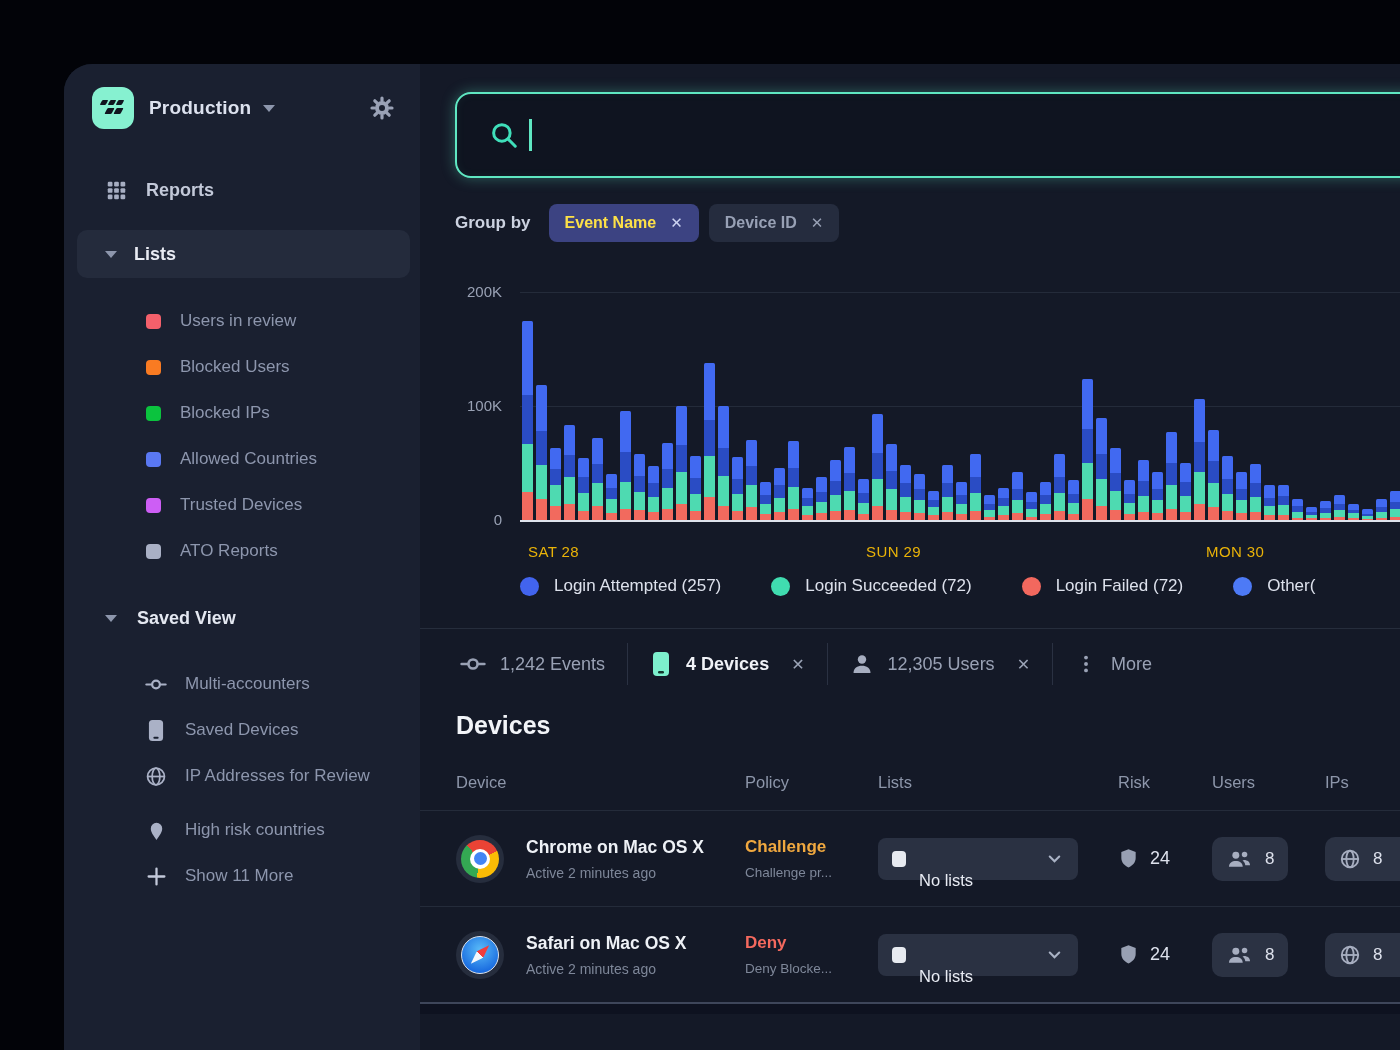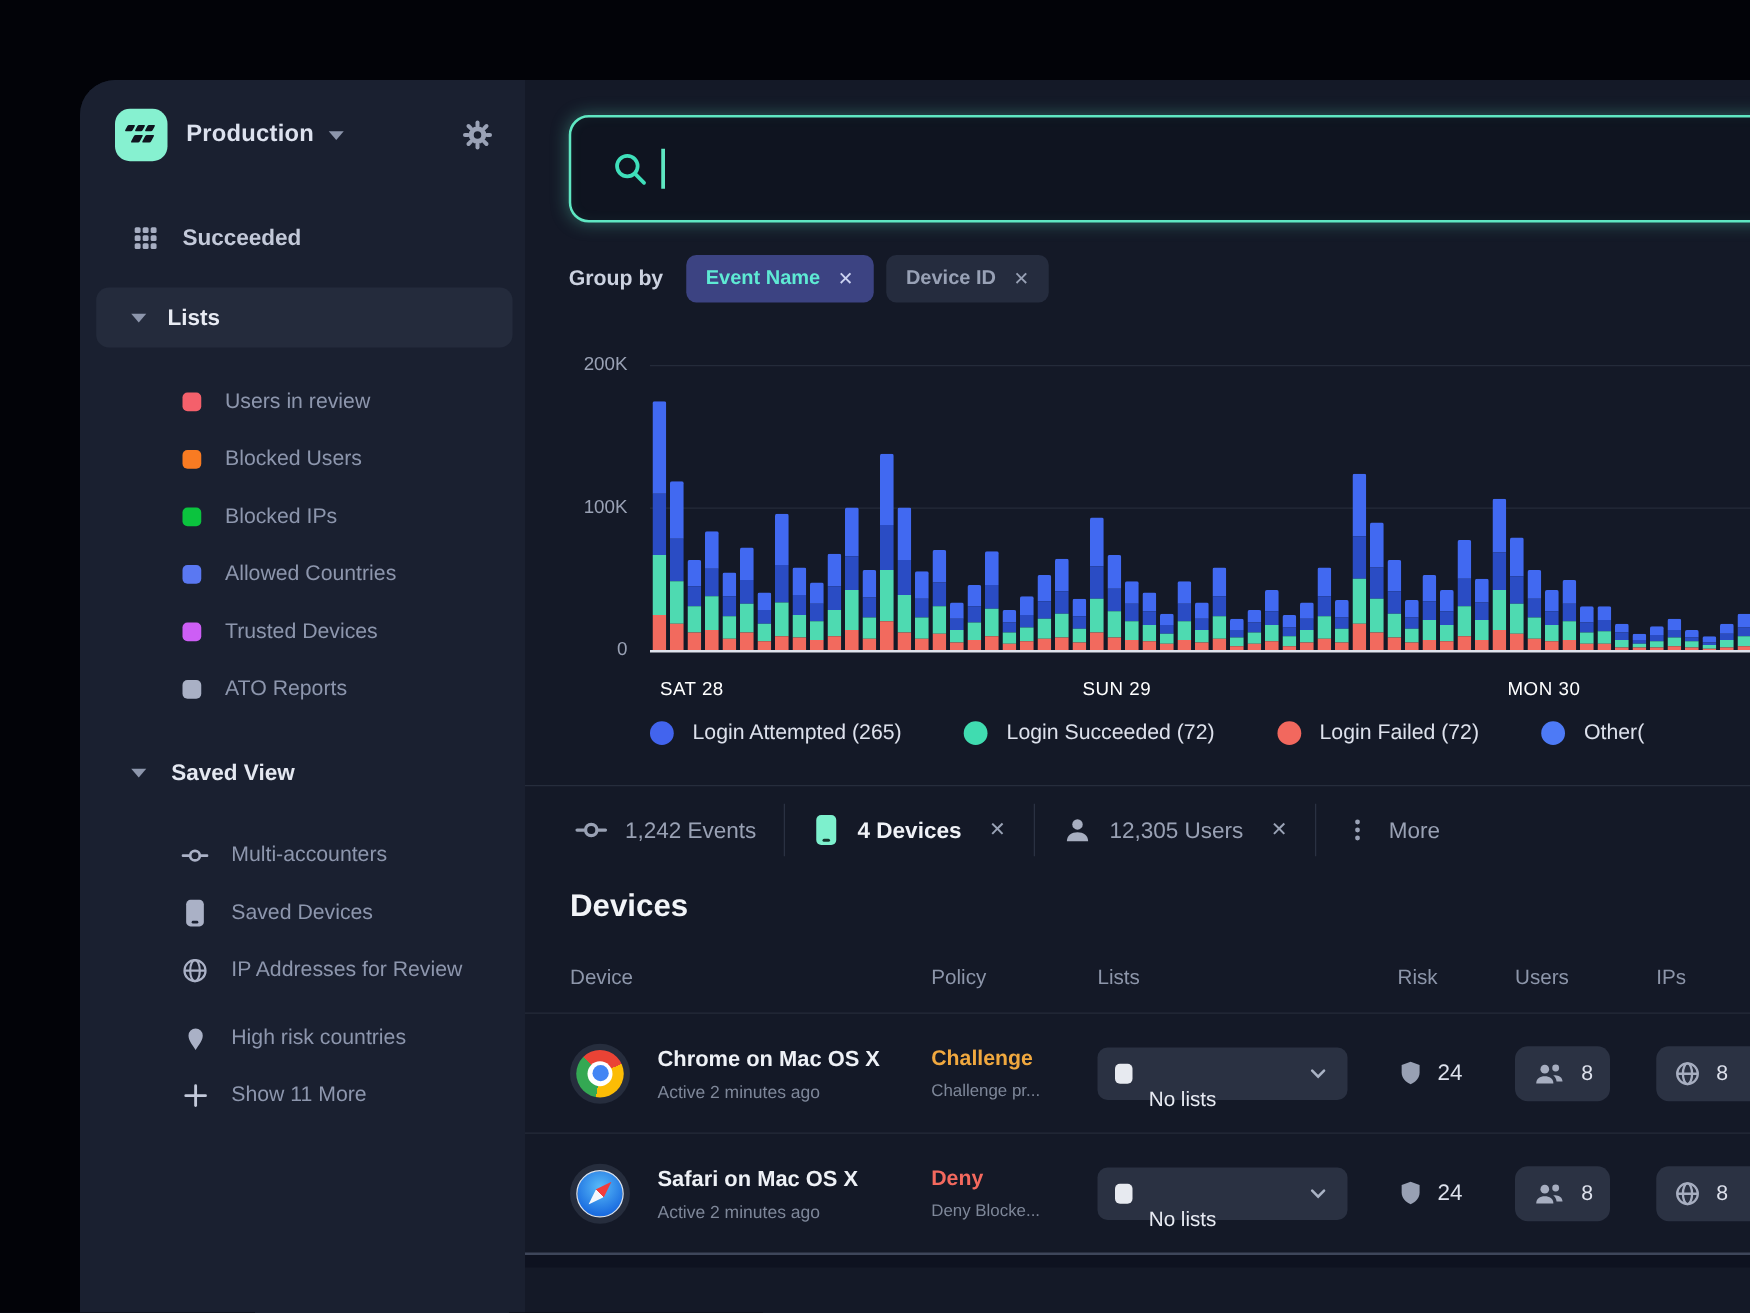--- a/index.html
+++ b/index.html
@@ -46,36 +46,36 @@
     box-shadow:0 0 14px rgba(95,231,194,.35), inset 0 0 10px rgba(95,231,194,.06); }
   .search-text { margin-left:22px; font-size:24px; color:#f2f4f9; font-weight:500; letter-spacing:.2px; }
   .cursor { margin-left:10px; width:3px; height:32px; background:#5fe7c2; }
 
   .groupby { display:flex; align-items:center; margin:26px 0 0 35px; height:38px; }
   .groupby-label { font-size:17px; color:#ccd2e0; font-weight:600; margin-right:18px; }
   .chip { display:flex; align-items:center; height:38px; border-radius:8px; padding:0 16px;
     margin-right:10px; cursor:pointer; }
   .chip .t { font-size:16px; font-weight:600; }
   .chip .x { margin-left:14px; font-size:15px; }
-  .chip.active { background:#3c4382; } .chip.active .t { color:#5eead4; } .chip.active .x { color:#cdd4f2; }
+  .chip.active { background:#3c4382; } .chip.active .t { color:#fde047; } .chip.active .x { color:#cdd4f2; }
   .chip.plain { background:#252c3e; } .chip.plain .t { color:#98a1b5; } .chip.plain .x { color:#98a1b5; }
 
   
   .chart { position:relative; height:300px; margin-top:20px; }
   .gridline { position:absolute; left:100px; right:-20px; height:1px; background:#242b3a; }
   .g200 { top:30px; } .g100 { top:144px; }
   .baseline { position:absolute; left:100px; right:-20px; bottom:40px; height:2px; background:#dfe3ec; z-index:2; }
   .ytick { position:absolute; left:0; width:82px; text-align:right; font-size:15px; color:#99a1b4; }
   .y200 { top:21px; } .y100 { top:135px; } .y0 { top:249px; }
   .bars { position:absolute; left:102px; right:-20px; bottom:42px; height:228px;
     display:flex; align-items:flex-end; gap:3px; overflow:hidden; }
   .bar { width:11px; flex-shrink:0; display:flex; flex-direction:column; justify-content:flex-end;
     border-radius:1.5px 1.5px 0 0; overflow:hidden; }
   .bar div { width:100%; }
-  .xtick { position:absolute; bottom:2px; font-size:15px; color:#ffffff; letter-spacing:.4px; }
+  .xtick { position:absolute; bottom:2px; font-size:15px; color:#eab308; letter-spacing:.4px; }
 
   .legend { display:flex; margin:14px 0 0 100px; align-items:center; }
   .legend-item { display:flex; align-items:center; margin-right:50px; cursor:pointer; }
   .legend-dot { width:19px; height:19px; border-radius:50%; flex-shrink:0; }
   .legend-item .lbl { margin-left:15px; font-size:17px; color:#dde1ec; font-weight:500; white-space:nowrap; }
 
   .hdiv { height:1px; background:#262d3c; margin-top:32px; }
 
   
   .stats { display:flex; align-items:center; height:70px; padding-left:40px; }
@@ -171,21 +171,21 @@
               <rect x="9.3" y="2" width="5.4" height="5.4" rx="1.4"></rect>
               <rect x="16.6" y="2" width="5.4" height="5.4" rx="1.4"></rect>
             <rect x="2" y="9.3" width="5.4" height="5.4" rx="1.4"></rect>
               <rect x="9.3" y="9.3" width="5.4" height="5.4" rx="1.4"></rect>
               <rect x="16.6" y="9.3" width="5.4" height="5.4" rx="1.4"></rect>
             <rect x="2" y="16.6" width="5.4" height="5.4" rx="1.4"></rect>
               <rect x="9.3" y="16.6" width="5.4" height="5.4" rx="1.4"></rect>
               <rect x="16.6" y="16.6" width="5.4" height="5.4" rx="1.4"></rect>
           </svg>
         </span>
-        <span class="nav-label">Succeeded</span>
+        <span class="nav-label">Reports</span>
       </div>
 
       <div class="lists-row">
         <span class="caret"></span>
         <span class="nav-label">Lists</span>
       </div>
 
       <div class="side-list" id="side-lists">
           <div class="side-item">
             <span class="dot" style="background:#f4606b"></span>
@@ -685,21 +685,21 @@
       <div id="xlabels">
           <div class="xtick" style="left: 108px;">SAT 28</div>
           <div class="xtick" style="left: 446px;">SUN 29</div>
           <div class="xtick" style="left: 786px;">MON 30</div>
         </div>
     </div>
 
     <div class="legend" id="legend">
         <div class="legend-item">
           <span class="legend-dot" style="background:#4264ee"></span>
-          <span class="lbl">Login Attempted (265)</span>
+          <span class="lbl">Login Attempted (257)</span>
         </div>
         <div class="legend-item">
           <span class="legend-dot" style="background:#40dcb0"></span>
           <span class="lbl">Login Succeeded (72)</span>
         </div>
         <div class="legend-item">
           <span class="legend-dot" style="background:#f2685e"></span>
           <span class="lbl">Login Failed (72)</span>
         </div>
         <div class="legend-item">

